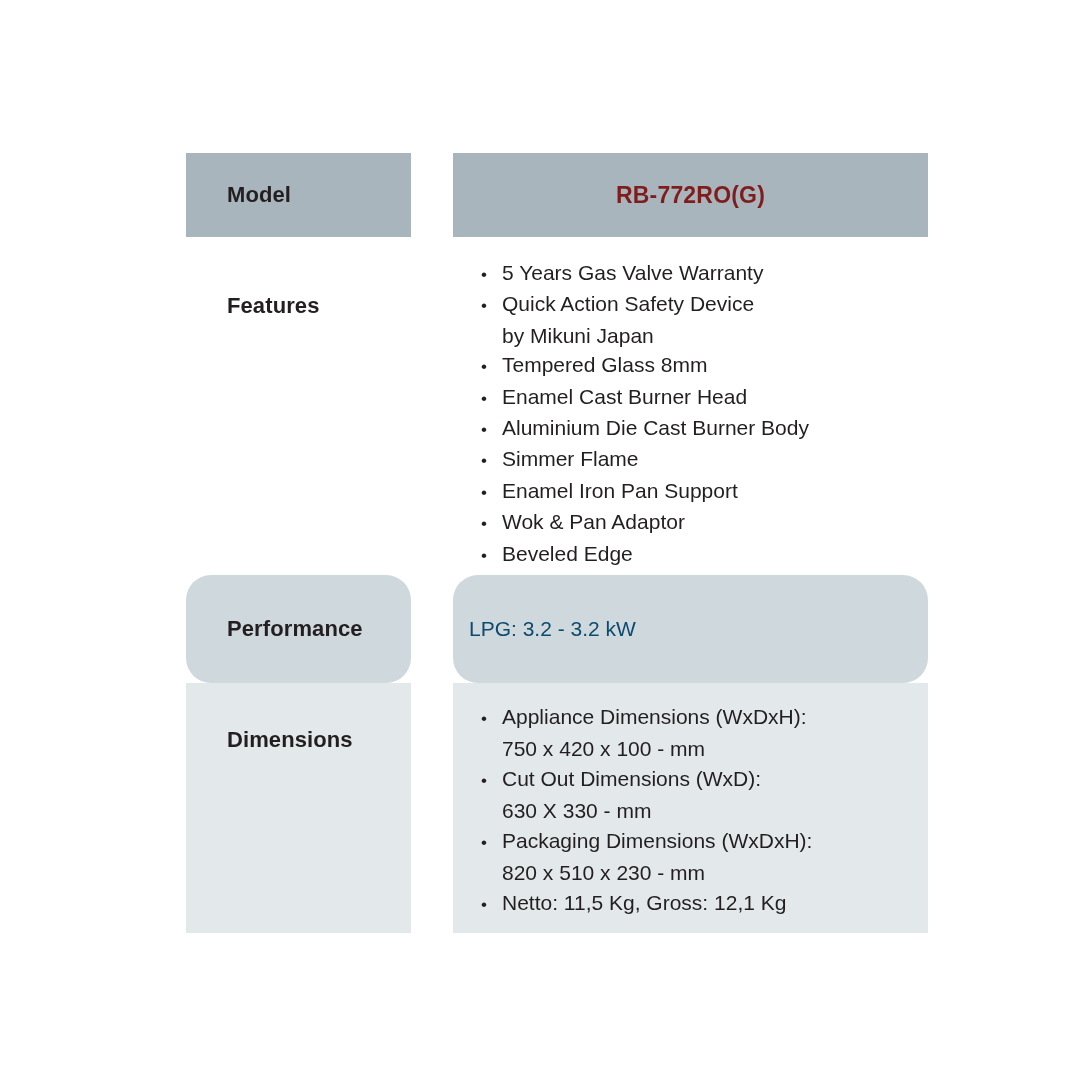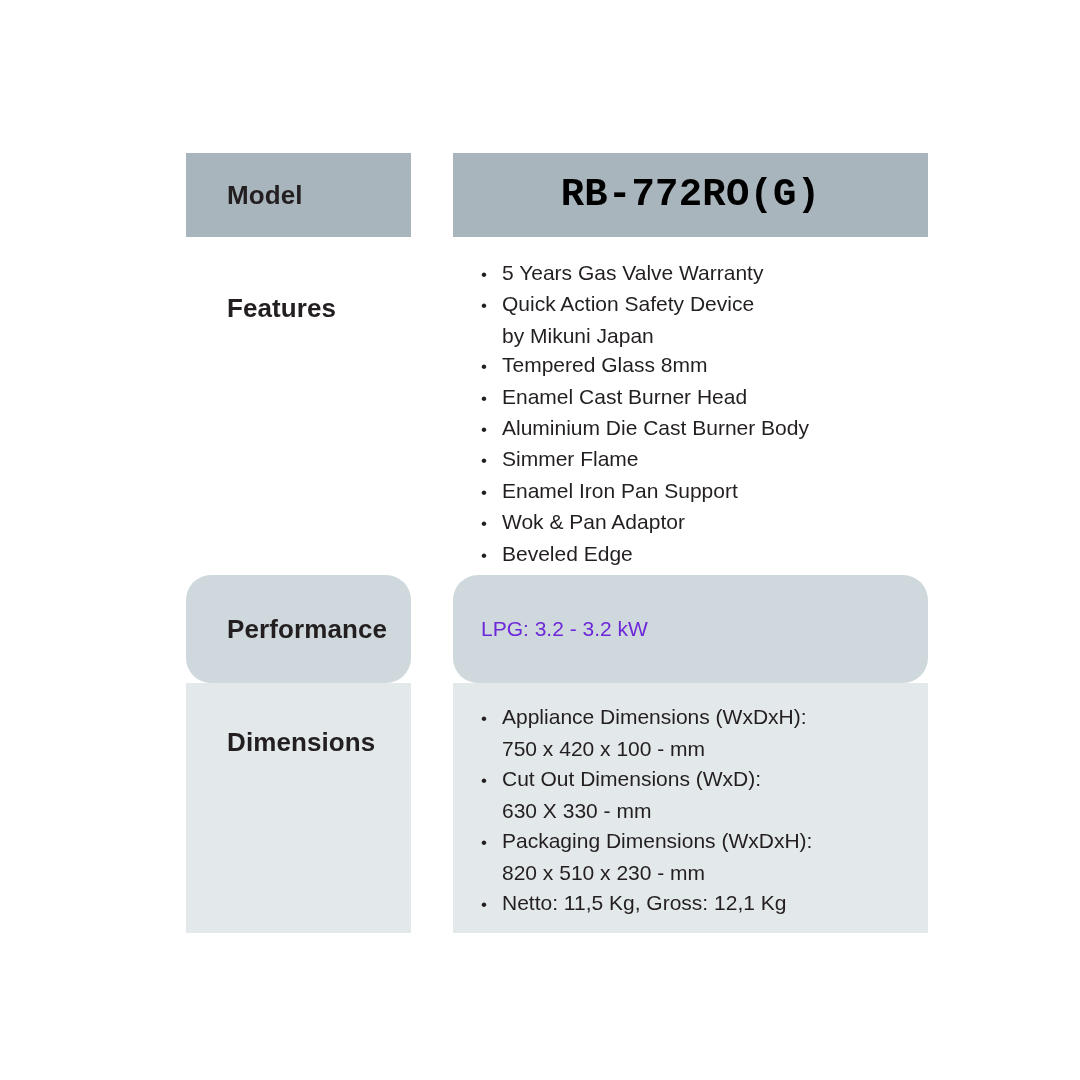--- a/index.html
+++ b/index.html
@@ -33,42 +33,41 @@
   .row-dimensions  { height: 250px; }
 
   .header-bg      { background: #a9b5bc; }
   .performance-bg { background: #cfd8dc; border-radius: 25px; }
   .dimensions-bg  { background: #e3e8ea; }
 
   .cell { box-sizing: border-box; }
 
   .label {
     font-weight: bold;
-    font-size: 26px;
+    font-size: 22px;
     letter-spacing: 0.1px;
     color: #231f20;
   }
   .label-cell {
     padding-left: 41px;
   }
   .v-center {
     display: flex;
     align-items: center;
   }
   .model-value-cell {
     display: flex;
     align-items: center;
     justify-content: center;
   }
   .model-value {
     font-weight: bold;
-    font-size: 39px;
+    font-size: 23px;
     letter-spacing: 0.2px;
-    color: #000000;
-    font-family: Liberation Mono, monospace;
+    color: #7f1d1d;
   }
   .features-label-cell {
     padding-top: 56px;
   }
   .bullets {
     font-size: 21px;
     line-height: 29.4px;
     color: #231f20;
   }
   .features-bullets {
@@ -94,23 +93,23 @@
   }
   .bullet-text {
     flex: 1 1 auto;
   }
   .cont-line {
     padding-left: 49px;
   }
   .performance-value-cell {
     display: flex;
     align-items: center;
-    padding-left: 28px;
+    padding-left: 16px;
     font-size: 21px;
-    color: #6d28d9;
+    color: #0c4a6e;
   }
 </style>
 </head>
 <body>
 
 <div class="page">
   <div class="spec-table">
 
     <div class="row row-model">
       <div class="cell label-cell v-center header-bg">

